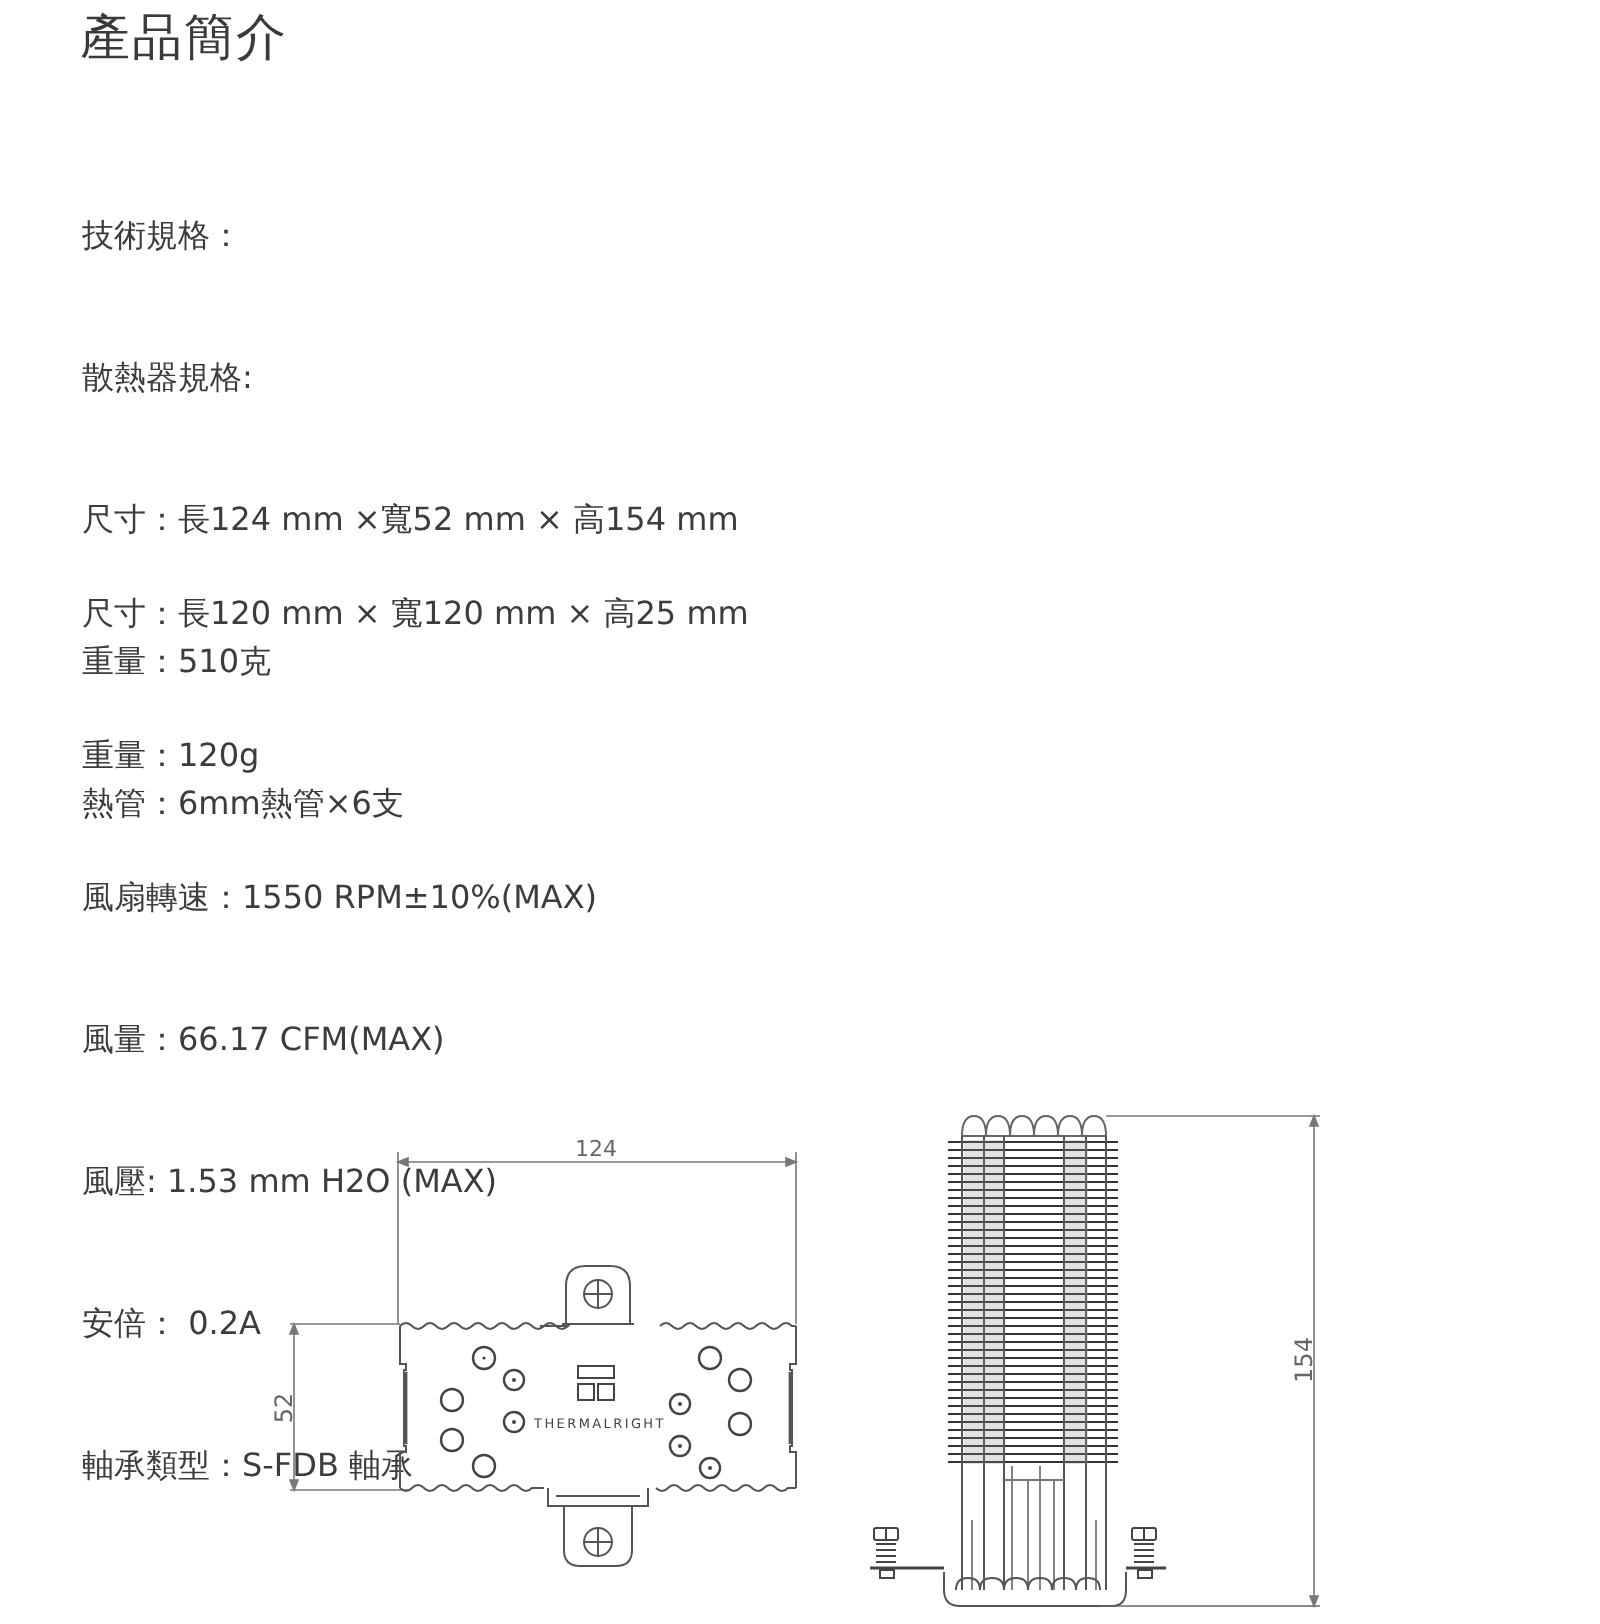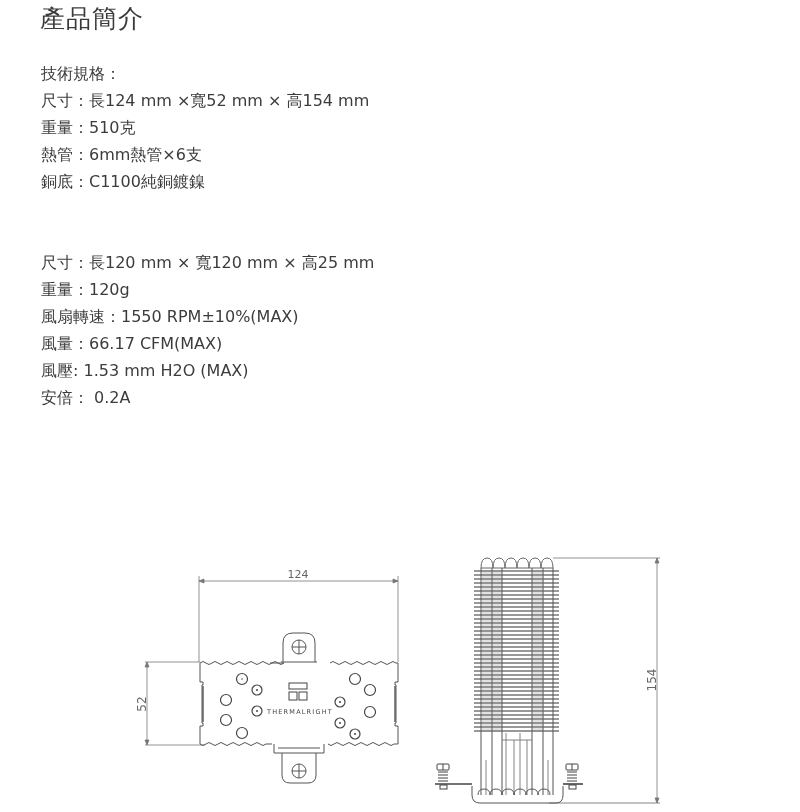--- a/index.html
+++ b/index.html
@@ -30,52 +30,54 @@
       left: 41px;
       font-size: 16px;
       line-height: 27px;
       color: #3c3c3c;
     }
     .spec-block.heatsink { top: 60px; }
     .spec-block.fan { top: 249px; }
     .spec-line {
       white-space: nowrap;
       height: 27px;
+      margin-top: 44px;
     }
     .drawing {
       position: absolute;
       left: 0;
       top: 540px;
       width: 800px;
       height: 272px;
     }
     .drawing text {
       font-family: "DejaVu Sans", sans-serif;
     }
   </style>
 </head>
 <body>
 
 <h1 class="page-title">產品簡介</h1>
 
 <div class="spec-block heatsink">
   <div class="spec-line">技術規格：</div>
+  <div class="spec-line">散熱器規格:</div>
   <div class="spec-line">尺寸：長124 mm ×寬52 mm × 高154 mm</div>
   <div class="spec-line">重量：510克</div>
   <div class="spec-line">熱管：6mm熱管×6支</div>
-  <div class="spec-line">銅底：C1100純銅鍍鎳</div>
 </div>
 
 <div class="spec-block fan">
   <div class="spec-line">尺寸：長120 mm × 寬120 mm × 高25 mm</div>
   <div class="spec-line">重量：120g</div>
   <div class="spec-line">風扇轉速：1550 RPM±10%(MAX)</div>
   <div class="spec-line">風量：66.17 CFM(MAX)</div>
   <div class="spec-line">風壓: 1.53 mm H2O (MAX)</div>
   <div class="spec-line">安倍： 0.2A</div>
+  <div class="spec-line">軸承類型：S-FDB 軸承</div>
 </div>
 
 <svg class="drawing" viewBox="0 540 800 272" width="800" height="272" xmlns="http://www.w3.org/2000/svg">
 
   <g fill="none" stroke="#555" stroke-width="1">
 
     <g stroke="#777" stroke-width="0.8">
       <line x1="199" y1="581" x2="398" y2="581"></line>
       <line x1="199" y1="576" x2="199" y2="662"></line>
       <line x1="398" y1="576" x2="398" y2="662"></line>

